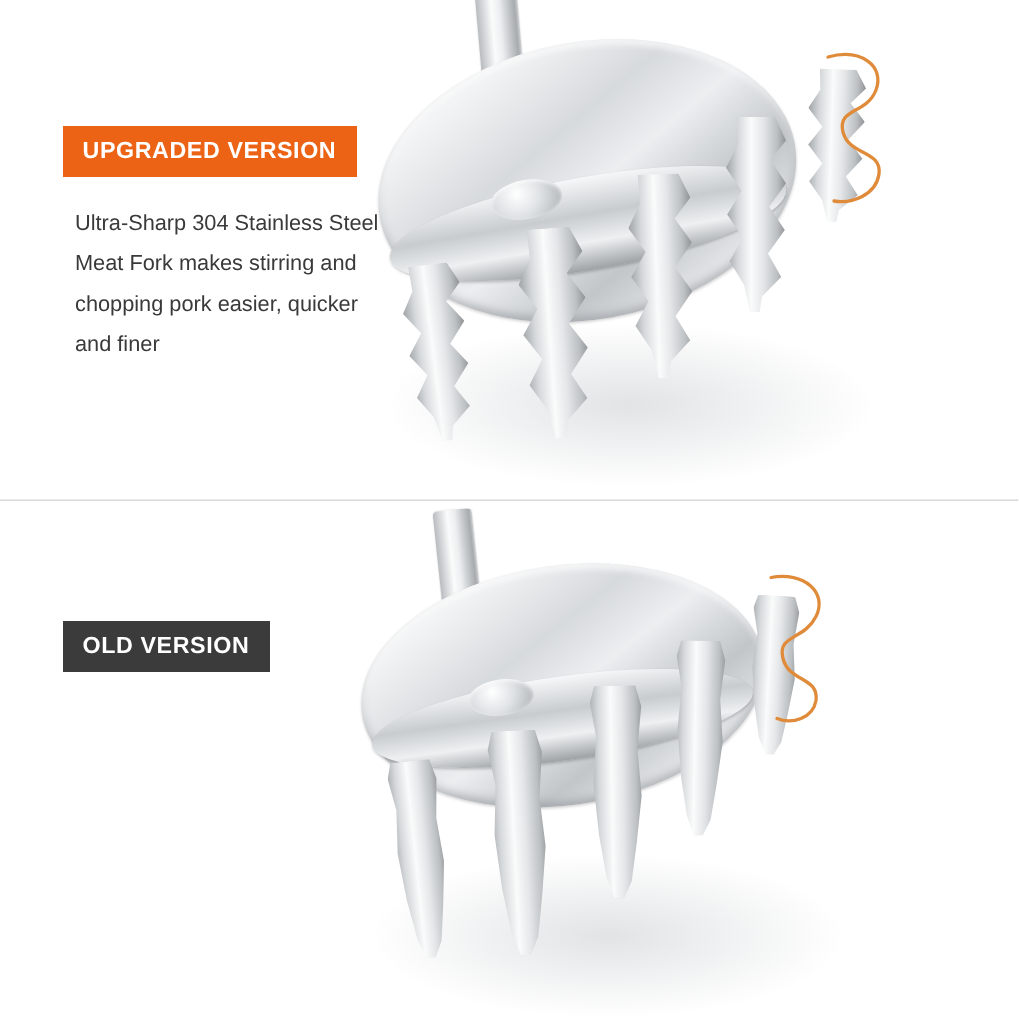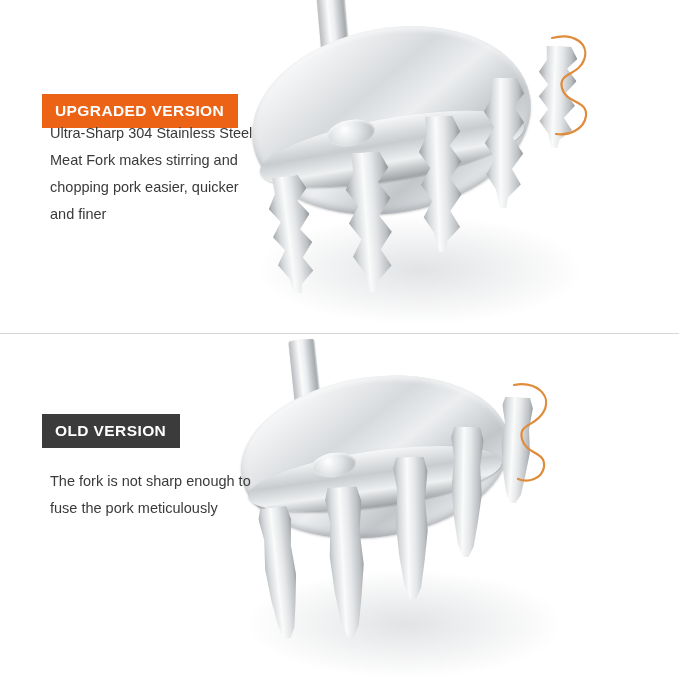--- a/index.html
+++ b/index.html
@@ -42,38 +42,38 @@
     position: absolute;
     display: inline-block;
     color: #ffffff;
     font-weight: bold;
     letter-spacing: 0.4px;
     font-size: 15.5px;
     padding: 8px 14px 8px 13px;
   }
   .badge.upgraded {
     left: 42px;
-    top: 94px;
+    top: 84px;
     background: #ec6316;
   }
   .badge.old {
     left: 42px;
     top: 414px;
     background: #3b3b3b;
   }
   .desc {
     position: absolute;
     color: #3a3a3a;
     font-size: 14.5px;
     line-height: 27px;
     width: 215px;
   }
   .desc.upgraded {
     left: 50px;
-    top: 120px;
+    top: 136px;
   }
   .desc.old {
     left: 50px;
     top: 468px;
   }
   
   .tool {
     position: absolute;
   }
   .handle {
@@ -202,16 +202,15 @@
       <div class="tine blunt" style="left:448px;top:88px;width:36px;height:130px;transform:rotate(1deg);"></div>
       <div class="tine blunt" style="left:498px;top:58px;width:34px;height:106px;transform:rotate(3deg);"></div>
 
       <svg class="wire" style="left:500px;top:40px;width:66px;height:112px;" viewBox="0 0 66 112">
         <path d="M14 6 C 36 2, 52 16, 44 32 C 36 48, 18 44, 22 60 C 26 76, 46 72, 44 88 C 42 100, 28 104, 18 100" fill="none" stroke="#e08b3a" stroke-width="2.2" stroke-linecap="round"></path>
       </svg>
     </div>
 
     <div class="badge old" style="top:75px;text-align:right;">OLD VERSION</div>
 
-    <div class="desc old" style="top:129px;">The fork is not sharp enough to fuse the pork meticulously</div>
   </div>
 
 </div>
 
 </body></html>

